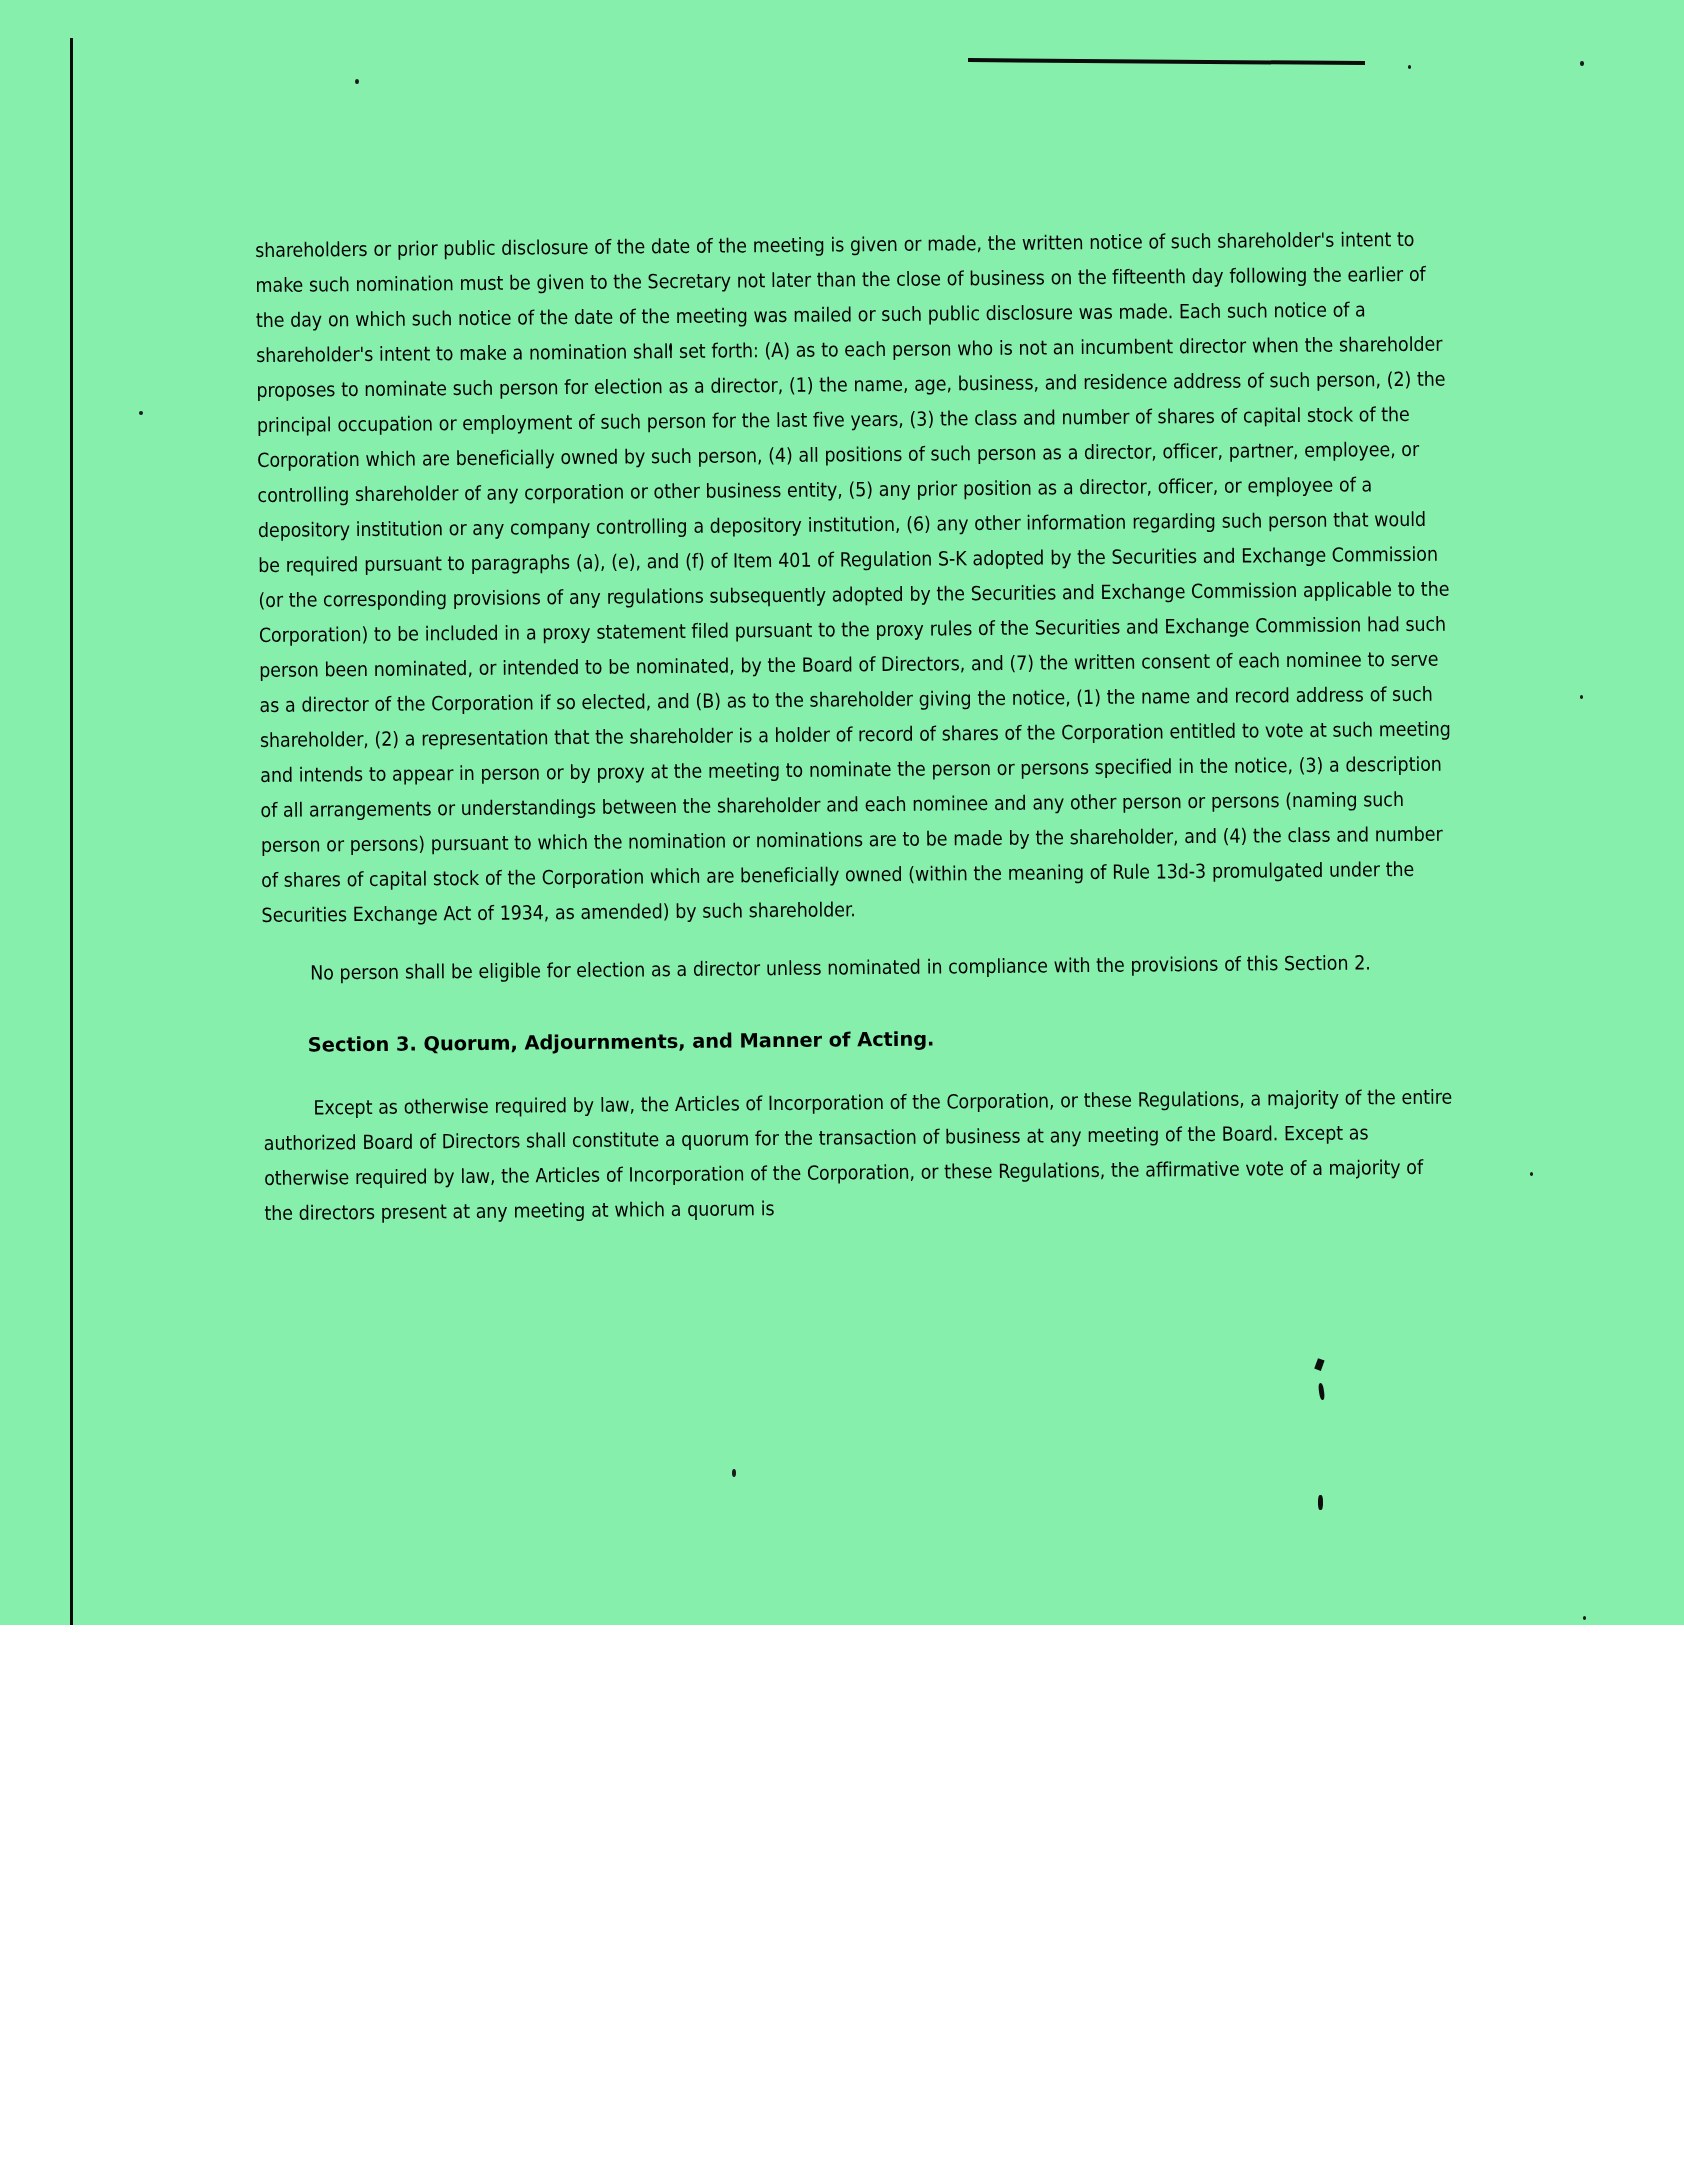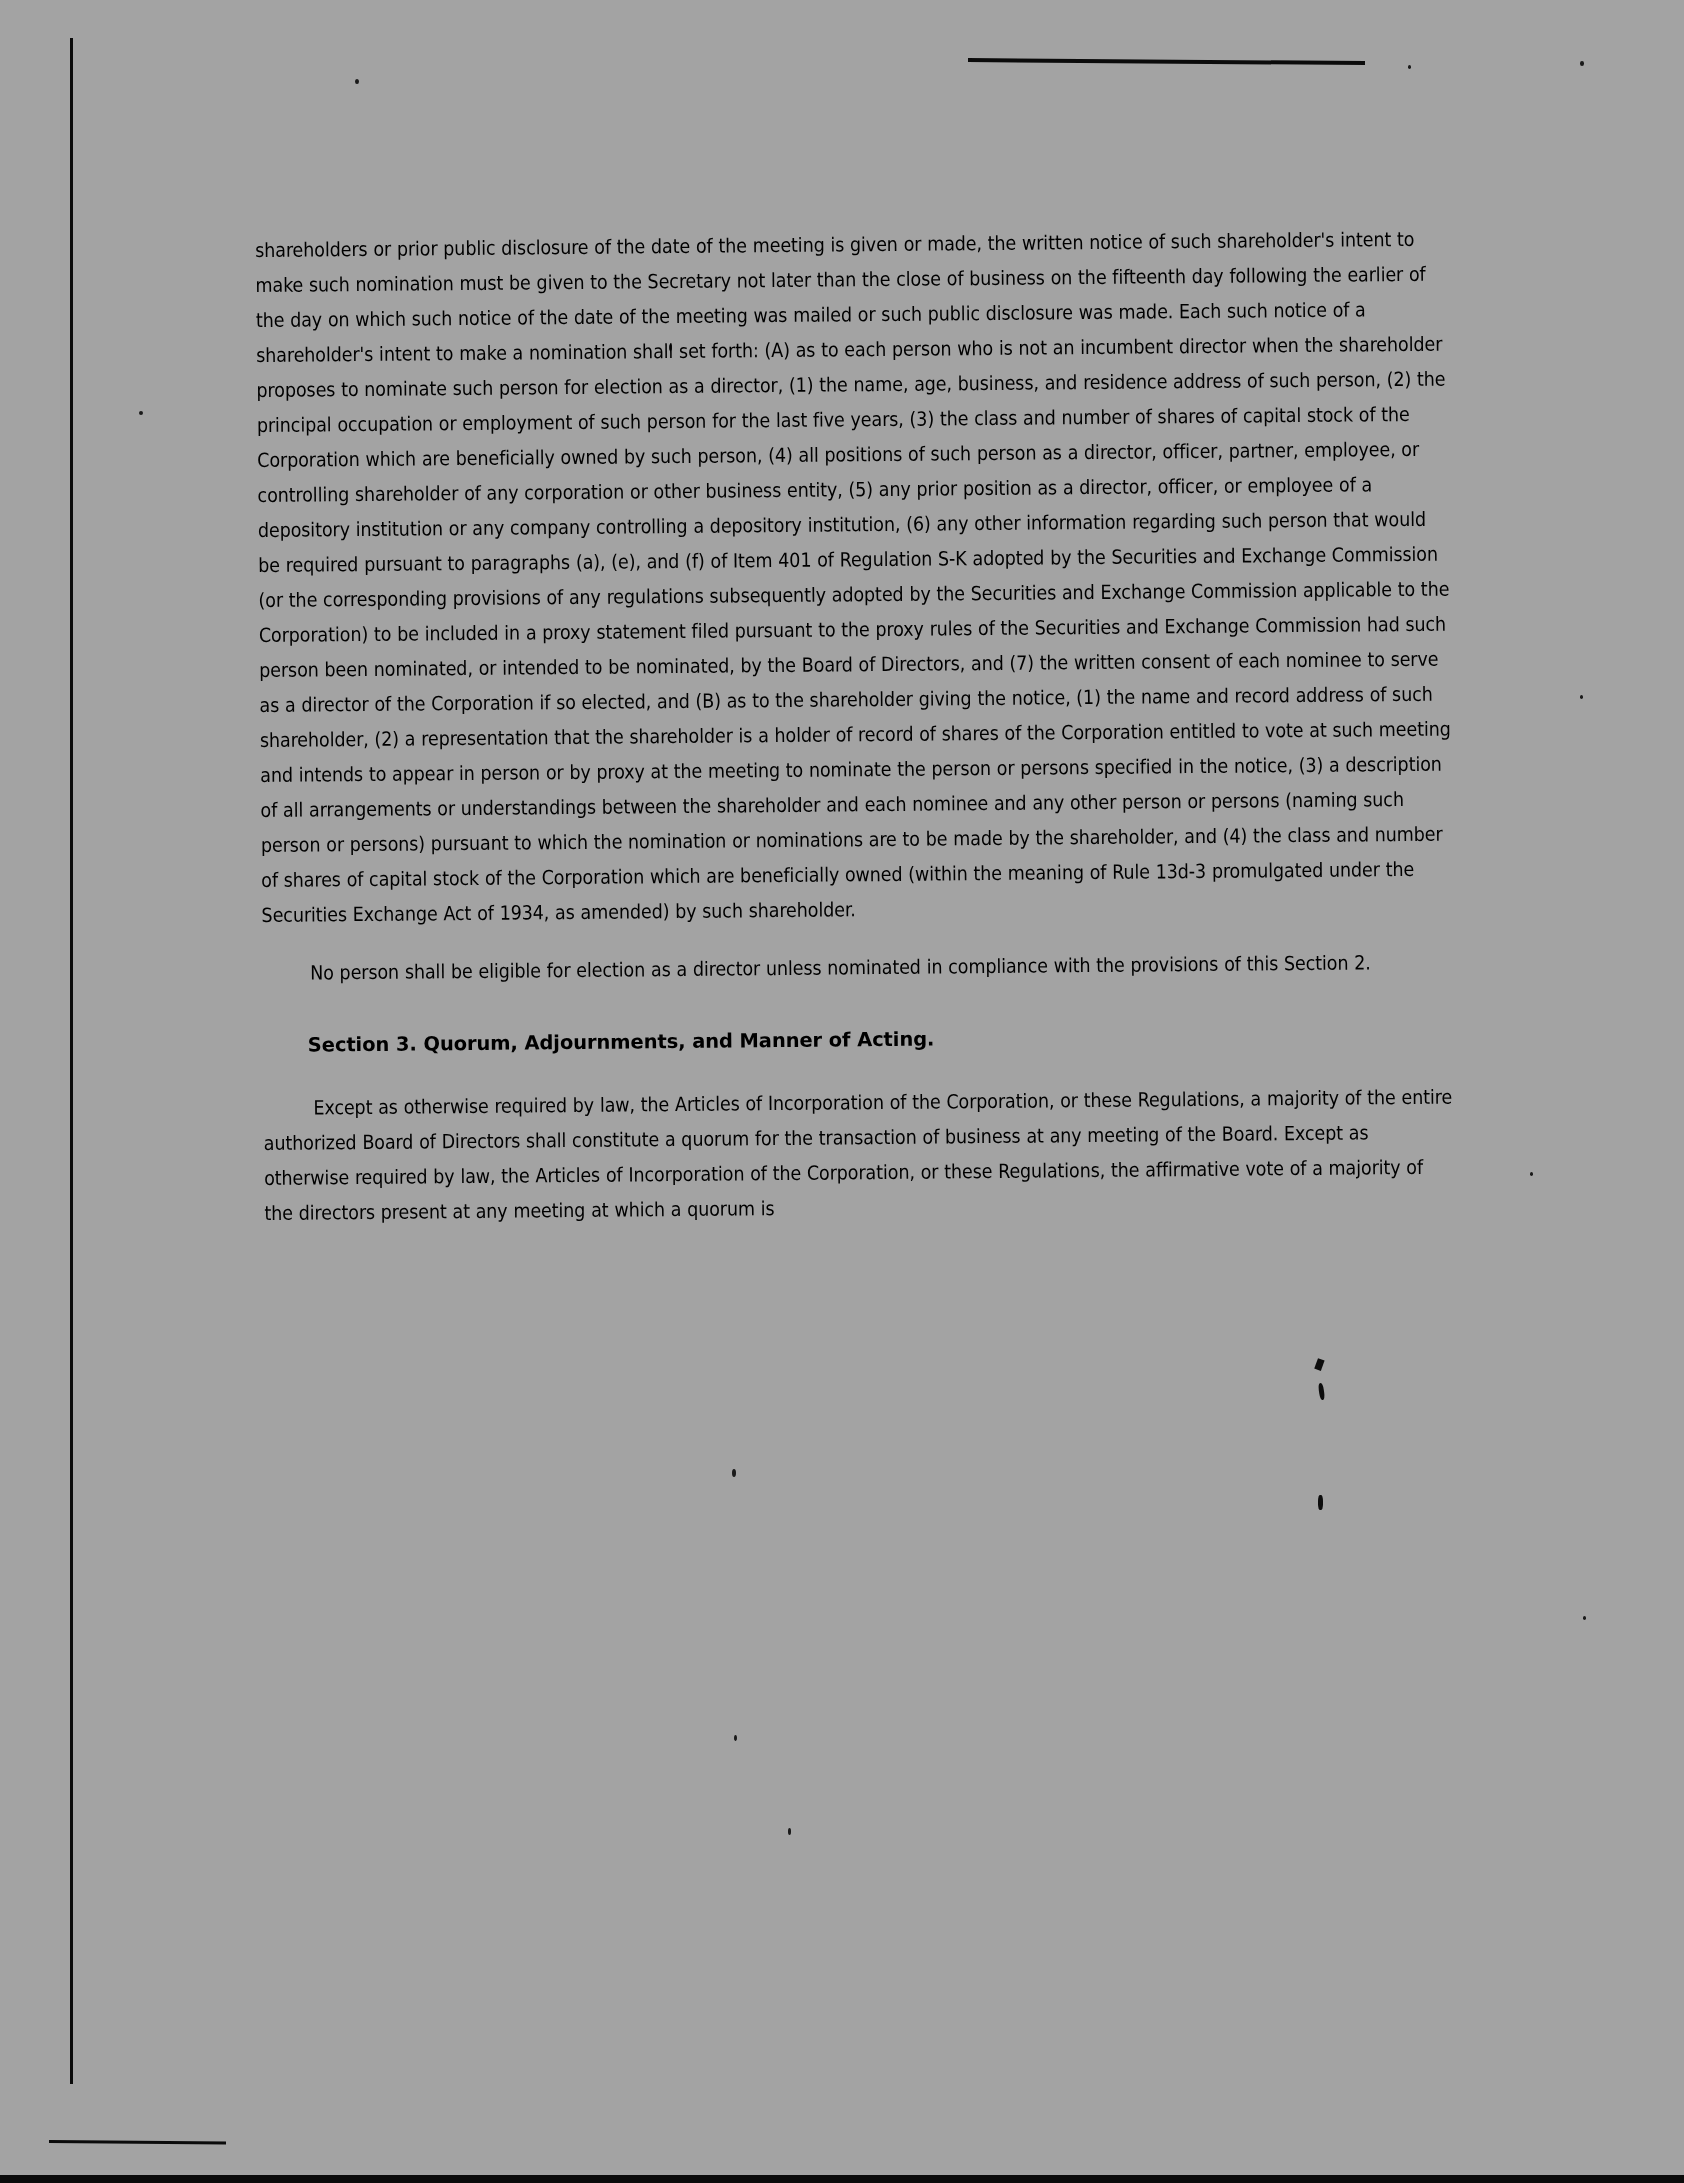--- a/index.html
+++ b/index.html
@@ -5,22 +5,22 @@
 <style>
   html, body {
     margin: 0;
     padding: 0;
     background: #ffffff;
   }
 
   .page {
     position: relative;
     width: 1685px;
-    height: 2183px;
-    background: #a3a3a3;
+    height: 1625px;
+    background: #86efac;
     overflow: hidden;
     font-family: "DejaVu Sans", sans-serif;
   }
 
   
   .scan-line-left {
     position: absolute;
     left: 70px;
     top: 38px;
     width: 3.3px;

